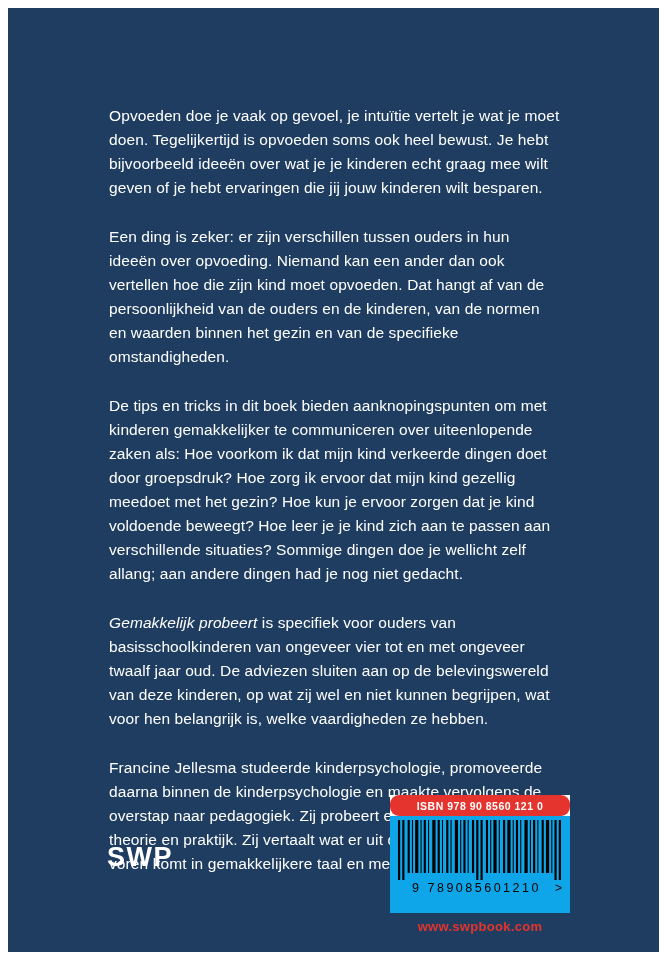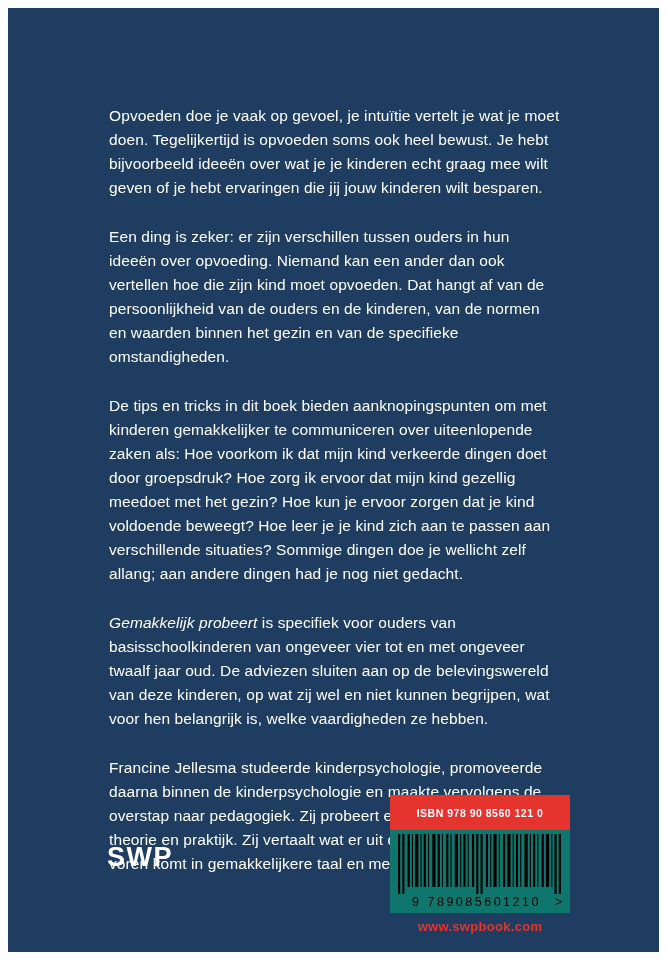--- a/index.html
+++ b/index.html
@@ -51,34 +51,35 @@
     position: absolute;
     left: 382px;
     top: 787px;
     width: 180px;
     height: 118px;
     display: flex;
     flex-direction: column;
     background: #ffffff;
   }
   .barcode-header {
-    height: 35px;
+    height: 21px;
     background: #e5332d;
     color: #ffffff;
     font-size: 10.5px;
     font-weight: bold;
     display: flex;
     align-items: center;
     justify-content: center;
     letter-spacing: 0.5px;
     flex: 0 0 auto;
+    border-radius: 9px;
   }
   .barcode-body {
     flex: 1;
-    background: #0f766e;
+    background: #0ea5e9;
     display: flex;
     flex-direction: column;
     padding: 4px 8px 4px 8px;
   }
   .barcode-bars {
     width: 100%;
     height: 60px;
     display: block;
   }
   .barcode-number-row {

